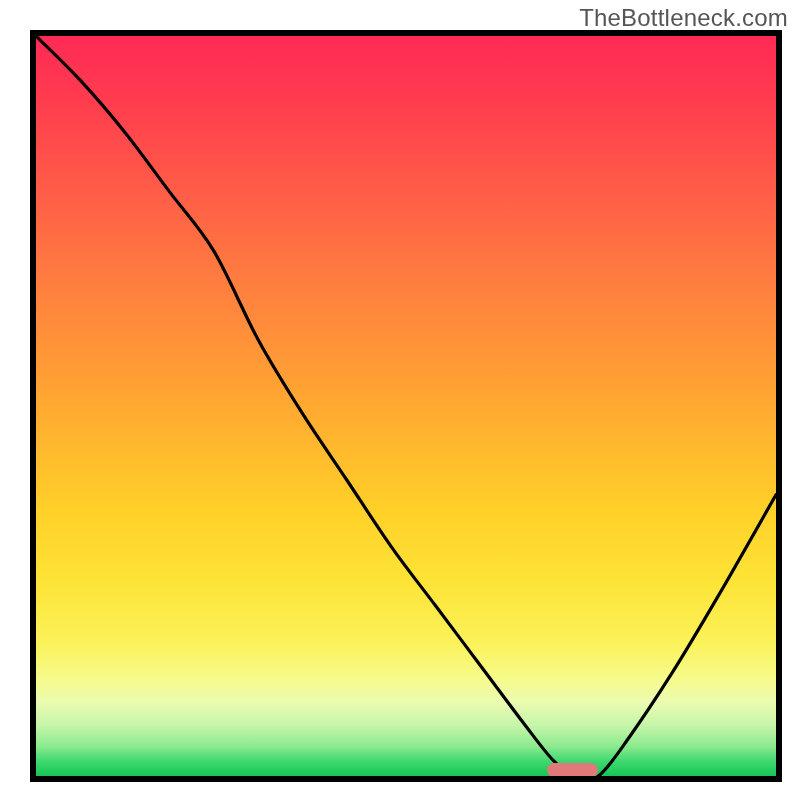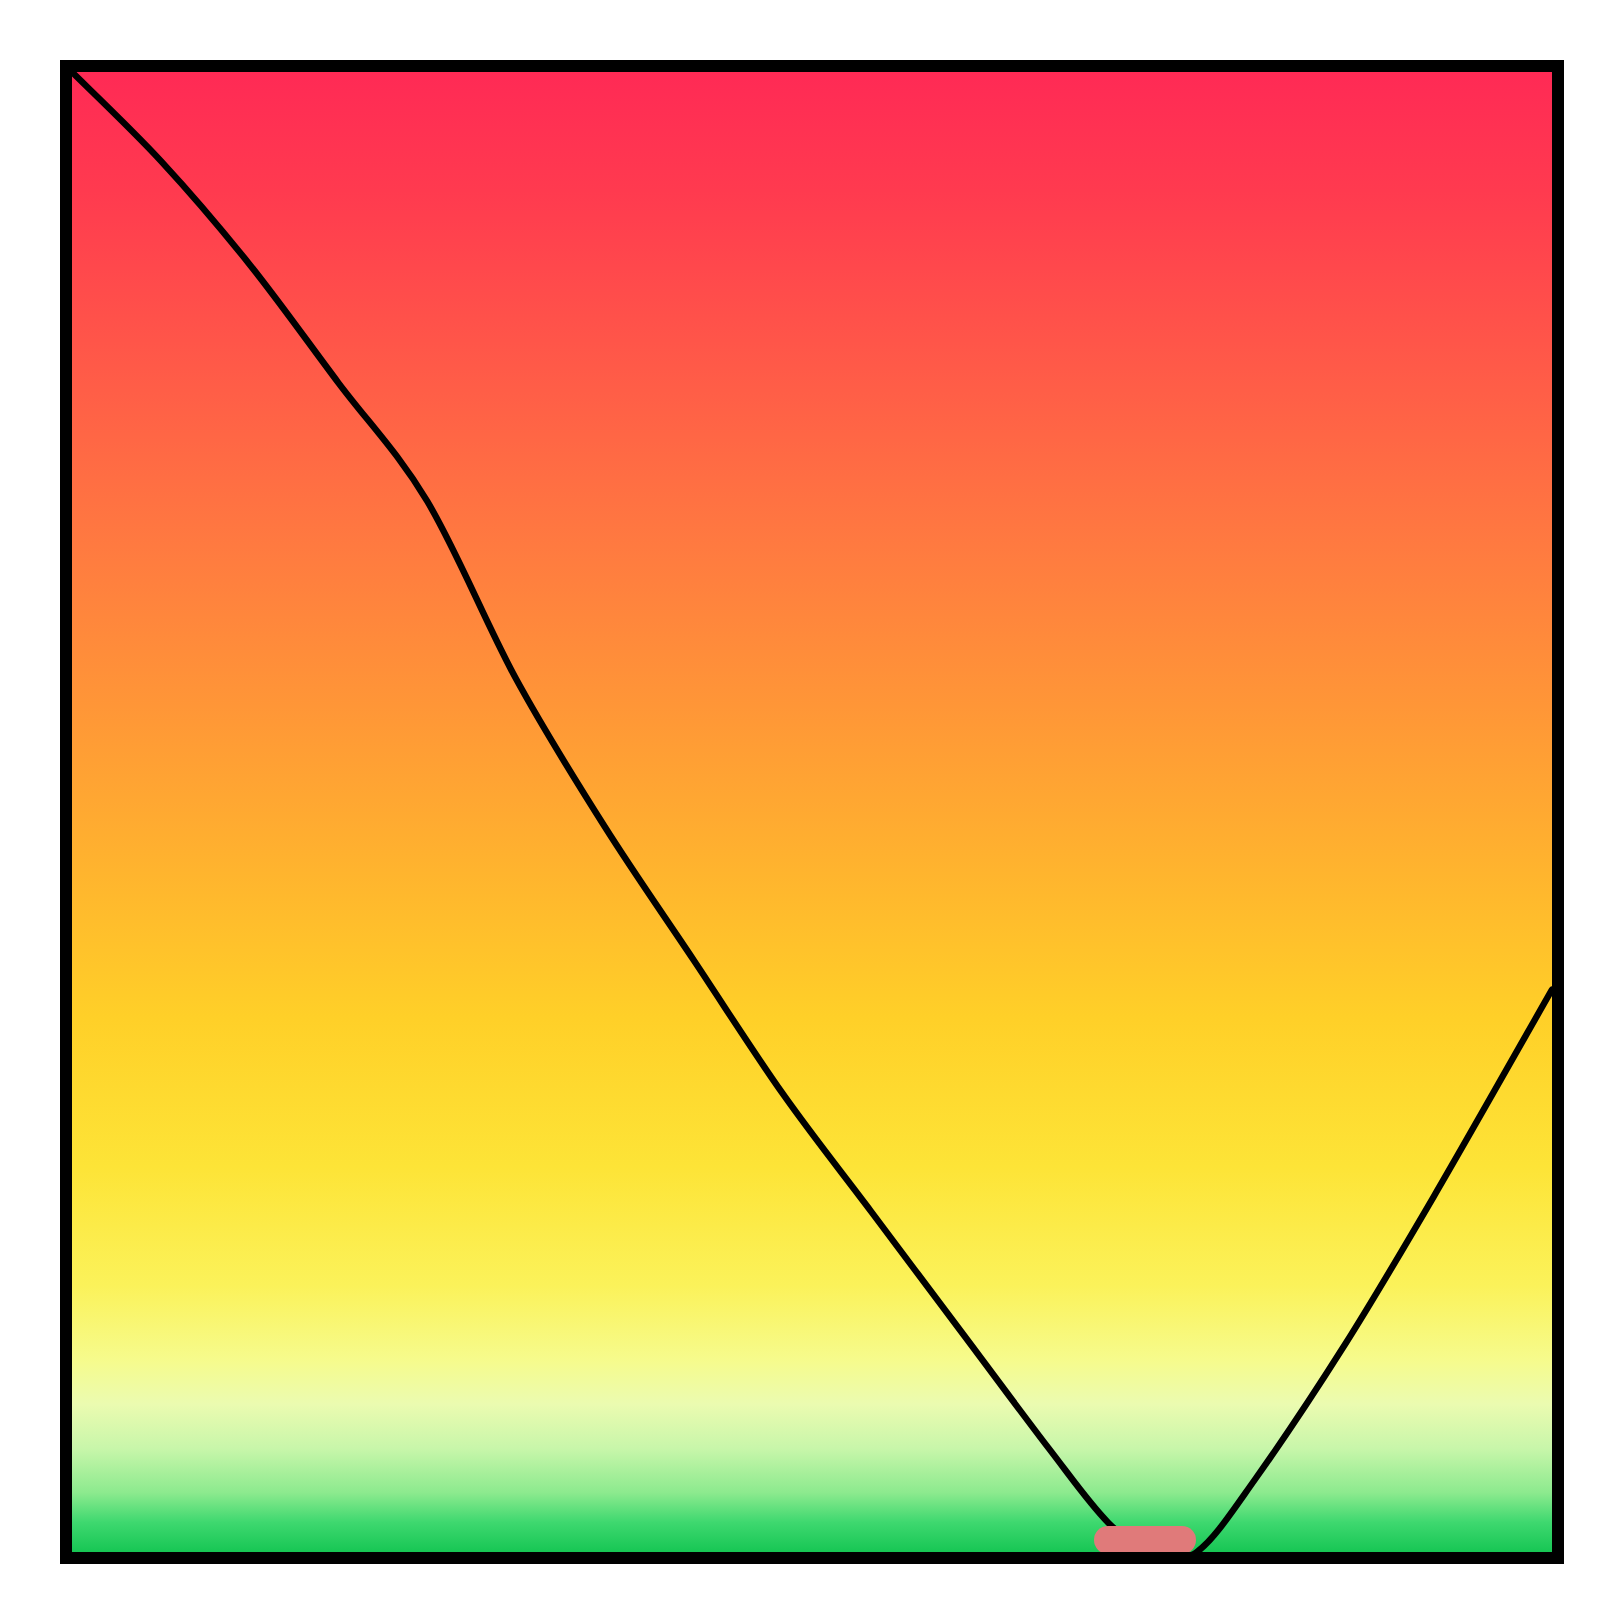--- a/index.html
+++ b/index.html
@@ -71,20 +71,21 @@
     z-index: 3;
     height: 14px;
     border-radius: 7px;
     background: #e07a7a;
   }
 </style>
 </head>
 <body>
 
 <div class="container">
+  <div class="watermark">TheBottleneck.com</div>
 
   <div class="plot-frame">
 
     <div class="gradient-bg"></div>
 
     <svg class="curve" viewBox="0 0 740 740" preserveAspectRatio="none">
       <path fill="none" stroke="#000000" stroke-width="3.2" stroke-linejoin="round" stroke-linecap="round" d="M 0.0 0.0 C 7.4 7.4, 29.6 28.4, 44.4 44.4 C 59.2 60.4, 74.0 77.7, 88.8 96.2 C 103.6 114.7, 118.4 135.7, 133.2 155.4 C 148.0 175.1, 162.8 189.9, 177.6 214.6 C 192.4 239.3, 207.2 276.3, 222.0 303.4 C 236.8 330.5, 251.6 354.0, 266.4 377.4 C 281.2 400.8, 296.0 421.8, 310.8 444.0 C 325.6 466.2, 340.4 489.6, 355.2 510.6 C 370.0 531.6, 384.8 550.1, 399.6 569.8 C 414.4 589.5, 429.2 609.3, 444.0 629.0 C 458.8 648.7, 476.1 672.2, 488.4 688.2 C 500.7 704.2, 509.4 716.6, 518.0 725.2 C 526.6 733.8, 532.8 737.5, 540.2 740.0 C 547.6 742.5, 553.8 746.2, 562.4 740.0 C 571.0 733.8, 579.7 720.3, 592.0 703.0 C 604.3 685.7, 621.6 659.8, 636.4 636.4 C 651.2 613.0, 663.5 592.0, 680.8 562.4 C 698.1 532.8, 730.1 476.1, 740.0 458.8"></path>
     </svg>
 
     <div class="marker" style="left:510.6px;width:51.8px;top:727.1px;"></div>

